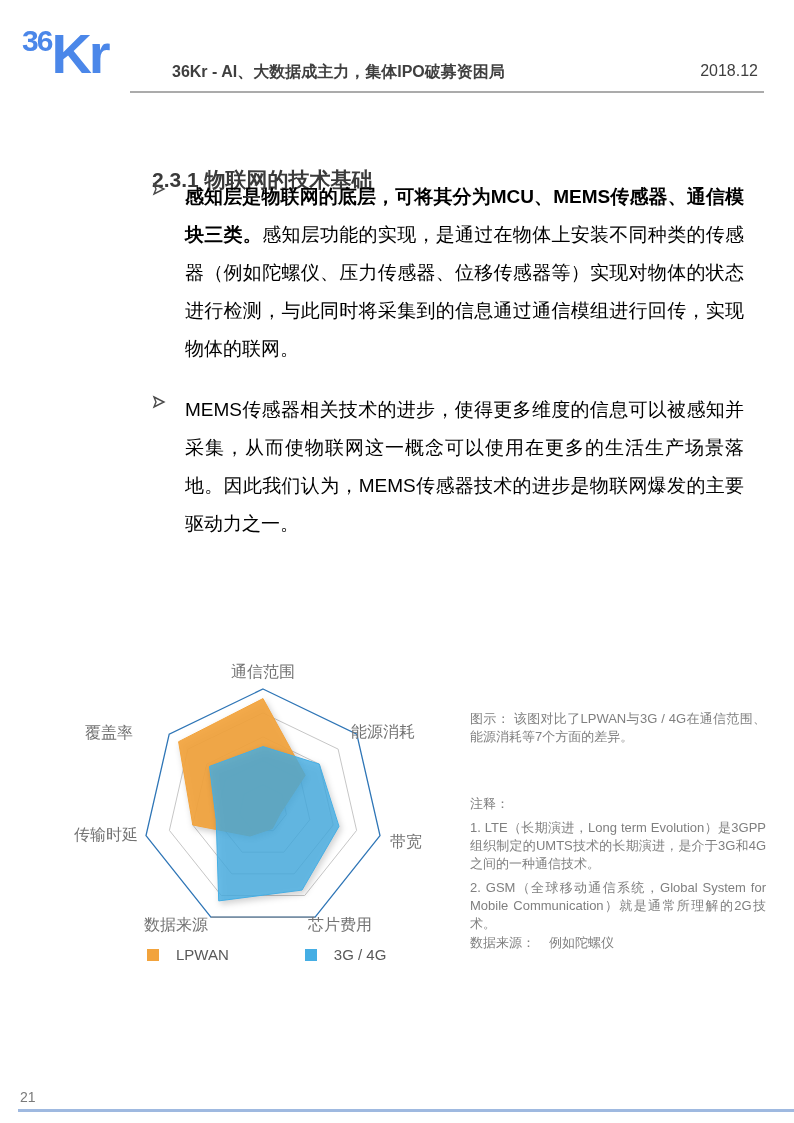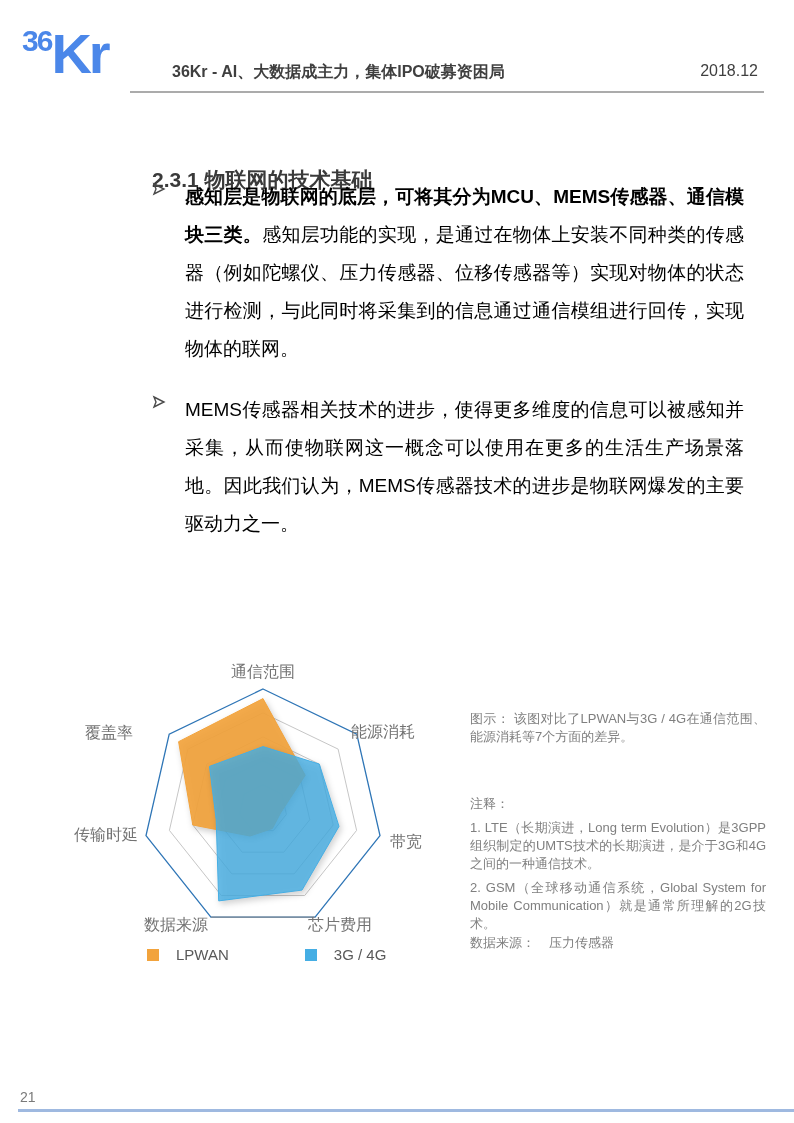--- a/index.html
+++ b/index.html
@@ -103,19 +103,19 @@
     </div>
   </div>
 
   <div class="caption">图示： 该图对比了LPWAN与3G / 4G在通信范围、能源消耗等7个方面的差异。</div>
   <div class="notes">
     <div>注释：</div>
     <div class="note-item">1. LTE（长期演进，Long term Evolution）是3GPP组织制定的UMTS技术的长期演进，是介于3G和4G之间的一种通信技术。</div>
     <div class="note-item">2. GSM（全球移动通信系统，Global System for Mobile Communication）就是通常所理解的2G技术。</div>
   </div>
   <div class="source">
-    <span>数据来源：</span><span class="src-text">压力传感器</span>
+    <span>数据来源：</span><span class="src-text">例如陀螺仪</span>
   </div>
 
   <div class="page-number">21</div>
   <div class="footer-bar"></div>
 
 </div>
 
 </body></html>

